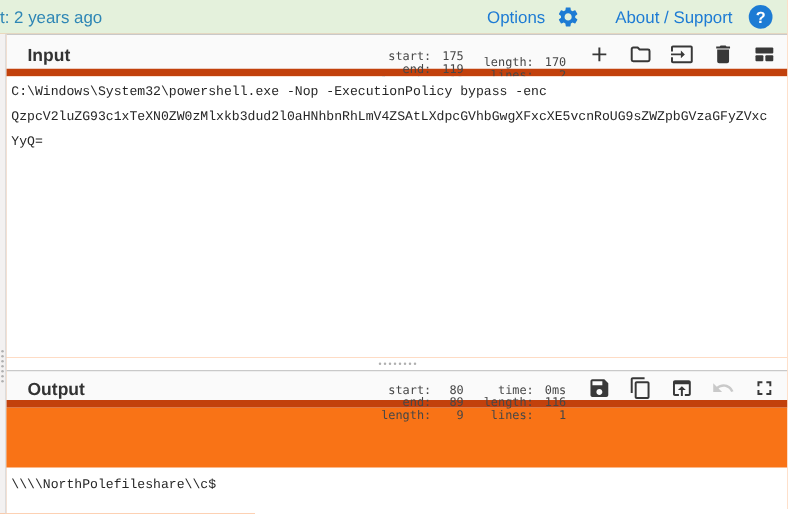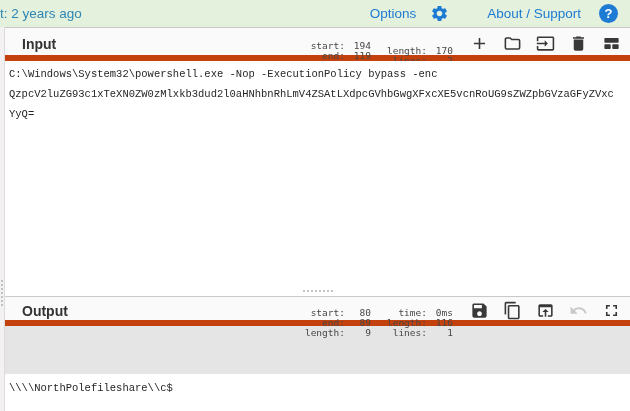--- a/index.html
+++ b/index.html
@@ -1,30 +1,30 @@
 <!DOCTYPE html>
 <html><head>
 <meta charset="utf-8">
 <style>
   * { margin:0; padding:0; box-sizing:border-box; }
   html,body { background:#fff; }
   .app {
     width:630px; height:411px; position:relative; overflow:hidden;
-    font-family:"Liberation Sans", sans-serif; background:#e5e5e5;
+    font-family:"Liberation Sans", sans-serif; background:#f97316;
     border:0; 
   }
   
   .banner {
     height:27px; background:#e4f1dc; display:flex; align-items:center;
     padding:0 12px 0 0; font-size:13.5px;
   }
   .banner-left {
     color:#2e86b5; margin-left:-2px; padding-left:2px; cursor:pointer;
   }
-  .banner-right { margin-left:auto; display:flex; align-items:center; gap:14px; }
+  .banner-right { margin-left:auto; display:flex; align-items:center; gap:9px; }
   .banner-link { color:#1d7bd4; cursor:pointer; text-decoration:none; }
   .gear { width:19px; height:19px; color:#1d7bd4; cursor:pointer; }
   .qmark {
     width:19px; height:19px; border-radius:50%; background:#1d7bd4; color:#fff;
     font-weight:bold; font-size:13px; display:flex; align-items:center;
     justify-content:center; cursor:pointer; margin-left:4px;
   }
   .banner-right .spacer { width:10px; }
   
   .main { display:flex; height:384px; }
@@ -109,21 +109,21 @@
     </div>
 
     <div class="io">
 
       <div class="pane input-pane">
         <div class="pane-header">
           <span class="pane-title">Input</span>
           <div class="stats-group">
             <div class="stats">
               <span class="lbl">start:</span>
-                <span class="val">194</span>
+                <span class="val">175</span>
               <span class="lbl">end:</span>
                 <span class="val">119</span>
               <span class="lbl">length:</span>
                 <span class="val">19</span>
             </div>
             <div class="stats">
               <span class="lbl">length:</span>
                 <span class="val">170</span>
               <span class="lbl">lines:</span>
                 <span class="val">2</span>

